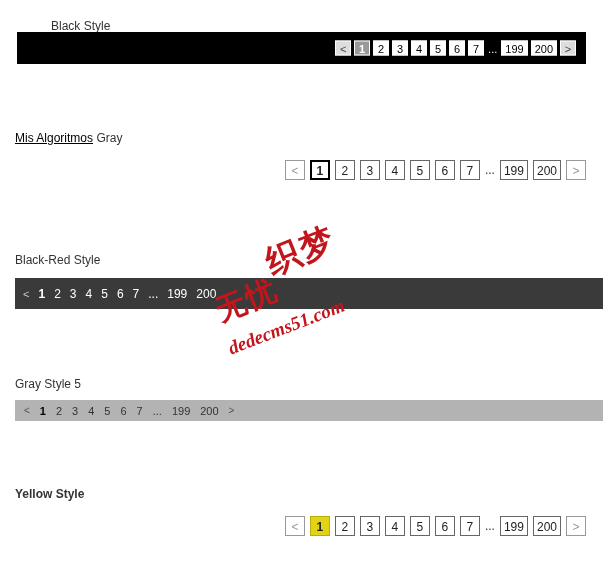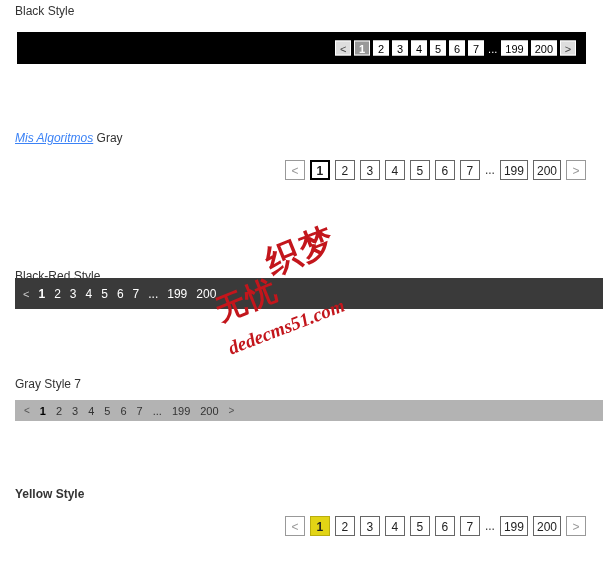--- a/index.html
+++ b/index.html
@@ -17,23 +17,22 @@
     overflow: hidden;
   }
   .section-title {
     position: absolute;
     left: 15px;
     font-size: 12px;
     color: #333333;
     white-space: nowrap;
   }
   .section-title a {
-    color: #3b82f6;
+    color: #000000;
     text-decoration: underline;
-    font-style: italic;
   }
 
   
   .bar-black {
     position: absolute;
     left: 17px;
     top: 32px;
     width: 569px;
     height: 32px;
     background: #000000;
@@ -256,21 +255,21 @@
     font-weight: bold;
     font-style: italic;
     color: #c3161c;
     transform: rotate(-21deg);
     white-space: nowrap;
   }
 </style>
 </head>
 <body>
 
-<div class="section-title" style="top:4px;">
+<div class="section-title" style="top:19px;margin-left:36px;">
   <span>Black Style</span>
 </div>
 
 <div class="bar-black">
   <div class="pager-black">
     <span class="pg arrow">&lt;</span>
     <span class="pg cur">1</span>
     <span class="pg">2</span>
     <span class="pg">3</span>
     <span class="pg">4</span>
@@ -297,42 +296,42 @@
   <span class="pg">4</span>
   <span class="pg">5</span>
   <span class="pg">6</span>
   <span class="pg">7</span>
   <span class="dots">...</span>
   <span class="pg">199</span>
   <span class="pg">200</span>
   <span class="pg arrow">&gt;</span>
 </div>
 
-<div class="section-title" style="top:269px;">
+<div class="section-title" style="top:253px;">
   <span>Black-Red Style</span>
 </div>
 
 <div class="bar-blackred">
   <div class="pager-blackred">
     <span class="pg arrow">&lt;</span>
     <span class="pg cur">1</span>
     <span class="pg">2</span>
     <span class="pg">3</span>
     <span class="pg">4</span>
     <span class="pg">5</span>
     <span class="pg">6</span>
     <span class="pg">7</span>
     <span class="dots">...</span>
     <span class="pg">199</span>
     <span class="pg">200</span>
   </div>
 </div>
 
 <div class="section-title" style="top:377px;">
-  <span>Gray Style 7</span>
+  <span>Gray Style 5</span>
 </div>
 
 <div class="bar-gray2">
   <div class="pager-gray2">
     <span class="pg arrow">&lt;</span>
     <span class="pg cur">1</span>
     <span class="pg">2</span>
     <span class="pg">3</span>
     <span class="pg">4</span>
     <span class="pg">5</span>

